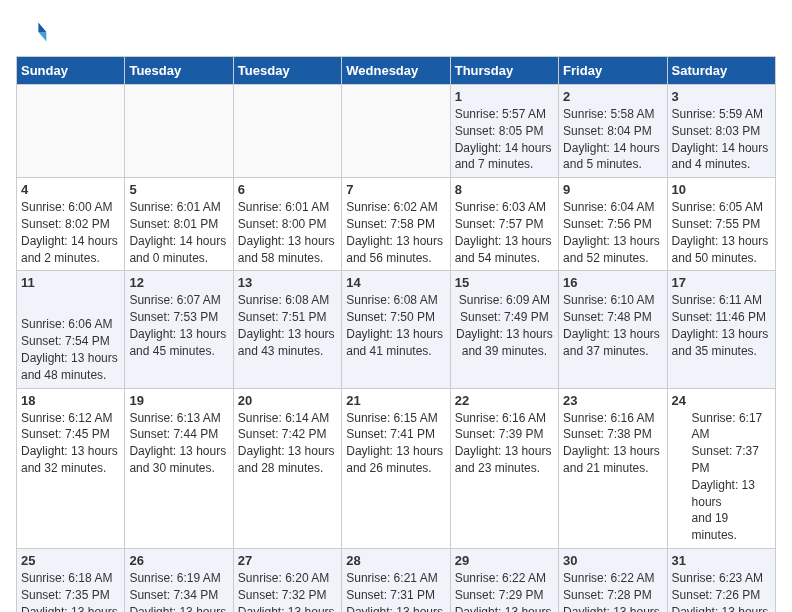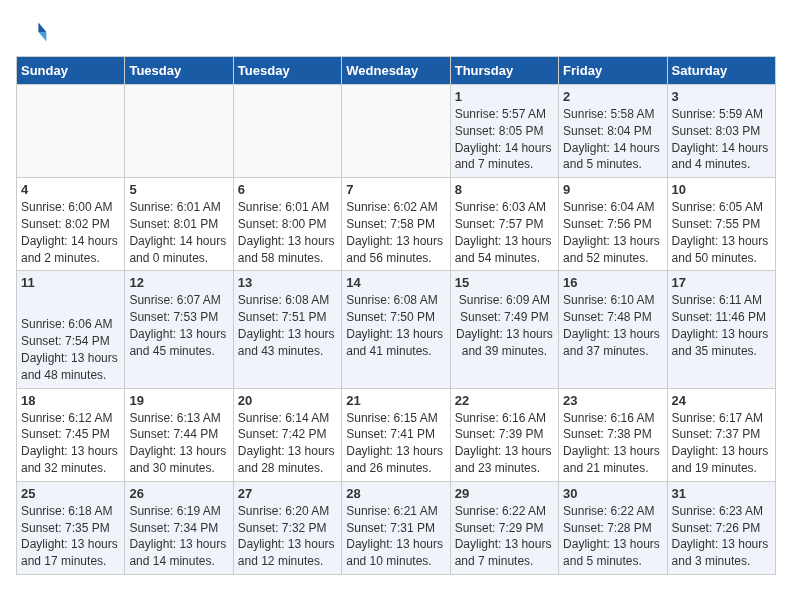--- a/index.html
+++ b/index.html
@@ -290,21 +290,21 @@
         </td>
         <td>
           <span class="day-num">23</span>
           <div class="day-info" style="white-space: pre-line;">Sunrise: 6:16 AM
 Sunset: 7:38 PM
 Daylight: 13 hours
 and 21 minutes.</div>
         </td>
         <td>
           <span class="day-num">24</span>
-          <div class="day-info" style="white-space: pre-line;">Sunrise: 6:17 AM
+          <div class="day-info" style="white-space: pre-line; margin-left: 20px;">Sunrise: 6:17 AM
 Sunset: 7:37 PM
 Daylight: 13 hours
 and 19 minutes.</div>
         </td>
       </tr>
       <tr>
         <td>
           <span class="day-num">25</span>
           <div class="day-info" style="white-space: pre-line;">Sunrise: 6:18 AM
 Sunset: 7:35 PM

